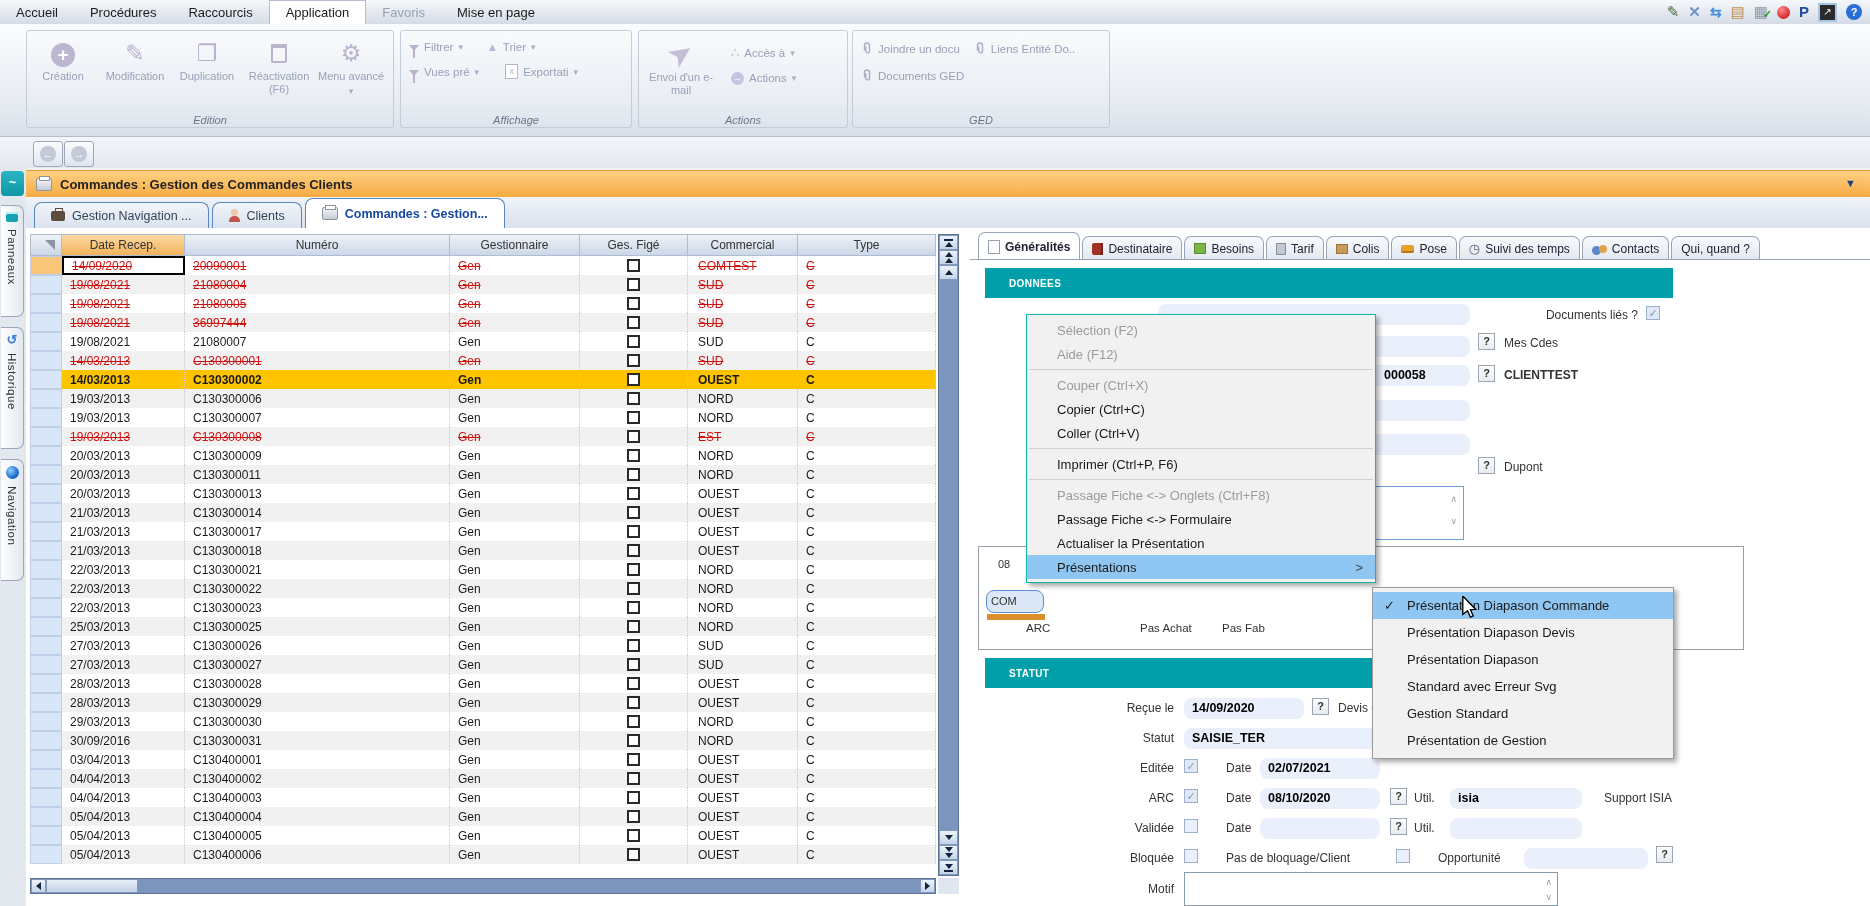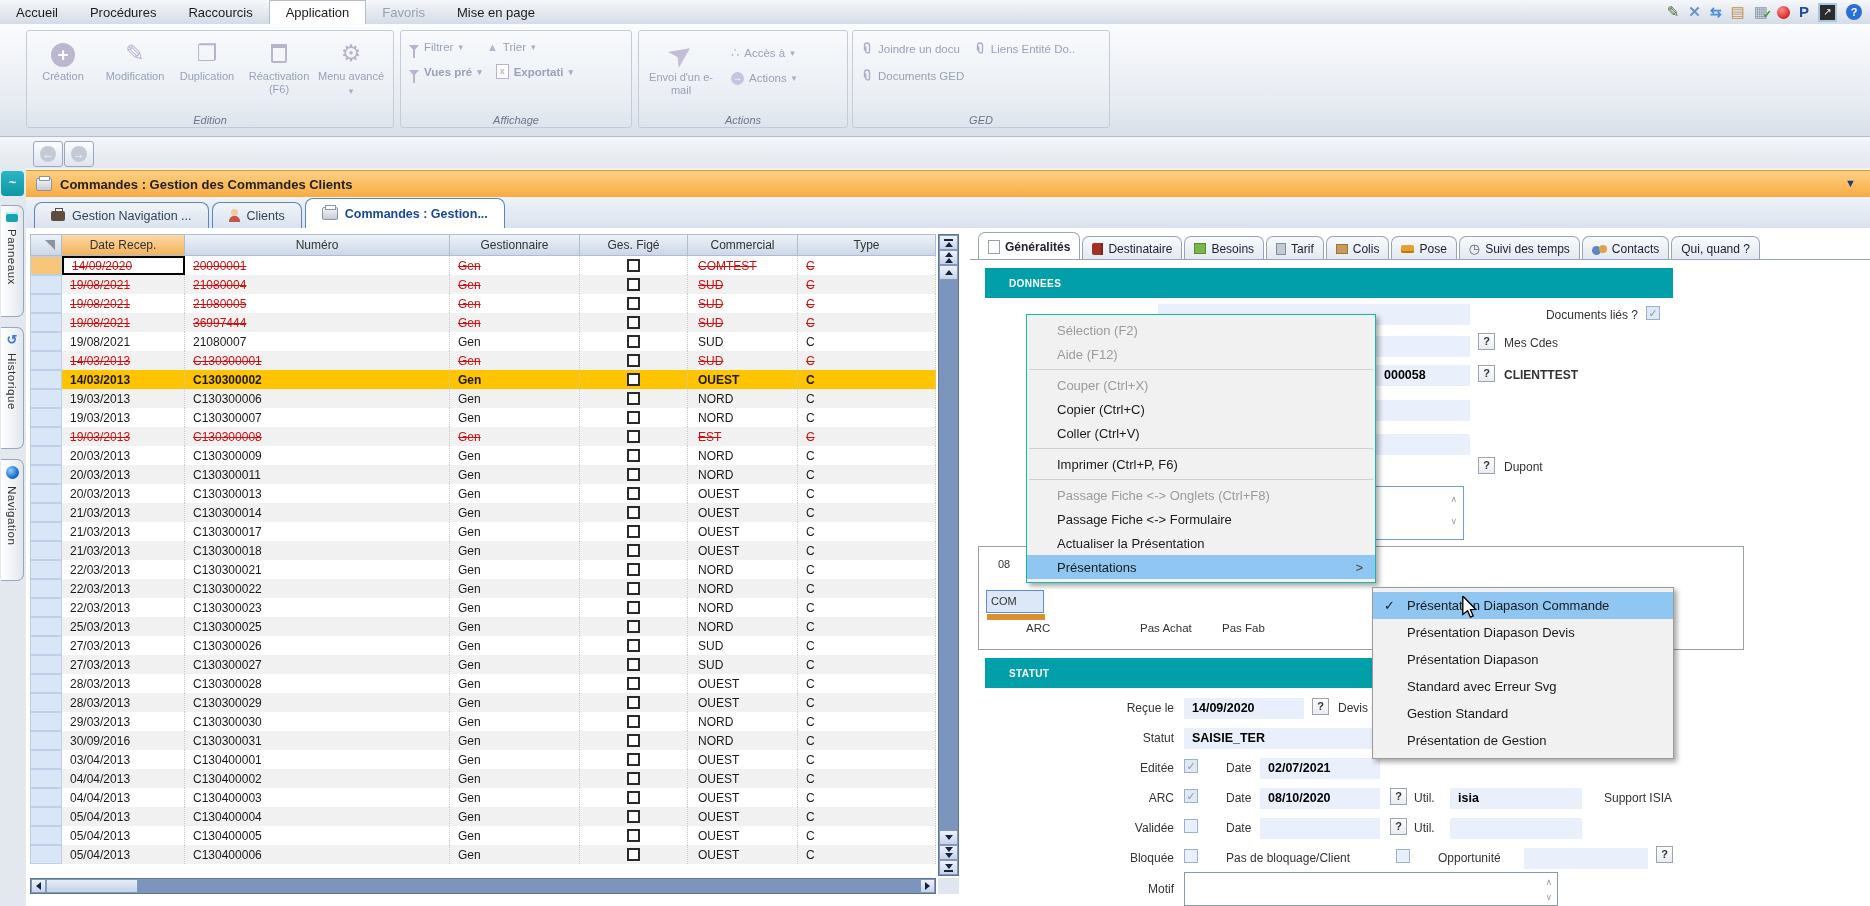--- a/index.html
+++ b/index.html
@@ -124,21 +124,21 @@
   .ti-calc{width:10px;height:12px;background:#c3c9d2;border:1px solid #848e9c;box-sizing:border-box;}
   .ti-box{width:12px;height:10px;background:#c89a5c;border:1px solid #9a7439;box-sizing:border-box;}
   .ti-drill{width:13px;height:8px;background:#e8a02c;border-radius:2px;box-shadow:inset 0 -2px 0 #b87a14;}
   .ti-clock{color:#667;font-size:13px;line-height:13px;}
   .ti-people{width:15px;height:12px;position:relative;}
   .ti-people::before{content:"";position:absolute;left:0;bottom:0;width:9px;height:9px;border-radius:50%;background:#5a87c9;}
   .ti-people::after{content:"";position:absolute;right:0;bottom:2px;width:8px;height:8px;border-radius:50%;background:#e0a34c;}
 
   
   .banner{position:absolute;left:985px;width:688px;height:30px;background:#009faa;color:#fff;font-weight:bold;font-size:10px;display:flex;align-items:center;padding-left:24px;box-sizing:border-box;letter-spacing:0.4px;}
-  .ffield{position:absolute;background:#e9effb;height:21px;box-sizing:border-box;}
+  .ffield{position:absolute;background:#e9effb;height:21px;box-sizing:border-box;border-radius:8px;}
   .fval{position:absolute;font-weight:bold;font-size:12.5px;color:#000;white-space:nowrap;}
   .flabel{position:absolute;font-size:12px;color:#333;white-space:nowrap;}
   .flabel.r{text-align:right;}
   .hbox{position:absolute;width:17px;height:17px;border:1px solid #9aa4b2;background:linear-gradient(#fdfdfd,#e8ebf0);font-size:11px;font-weight:bold;color:#333;text-align:center;line-height:15px;box-sizing:border-box;}
   .ckd{position:absolute;width:14px;height:14px;border:1px solid #9ab0cc;background:#dfe8f5;color:#8a98ac;font-size:11px;line-height:12px;text-align:center;box-sizing:border-box;}
   .cke{position:absolute;width:14px;height:14px;border:1px solid #9ab0cc;background:#e9effb;box-sizing:border-box;}
   .wbox{position:absolute;background:#fff;border:1px solid #8899aa;box-sizing:border-box;}
   .wbox.blue{border-color:#6f9fd8;}
   .spin{position:absolute;font-size:9px;color:#9aa2ae;line-height:9px;}
   #subbox{position:absolute;left:978px;top:546px;width:766px;height:104px;border:1px solid #98a0ac;box-sizing:border-box;background:#fff;}
@@ -215,21 +215,21 @@
               <span><span class="ic-funnel"></span></span>
               <span>Filtrer</span>
               <span class="caret">▾</span>
             </span>
             <span class="sbtn2">
               <span><span class="ic-sort">▲</span></span>
               <span>Trier</span>
               <span class="caret">▾</span>
             </span>
           </div>
-          <div class="sbtn2" style="gap: 14px; font-weight: bold;">
+          <div class="sbtn2" style="gap: 26px;">
             <span class="sbtn2">
               <span><span class="ic-funnel"></span></span>
               <span>Vues pré</span>
               <span class="caret">▾</span>
             </span>
             <span class="sbtn2">
               <span><span class="ic-export">x</span></span>
               <span>Exportati</span>
               <span class="caret">▾</span>
             </span>

